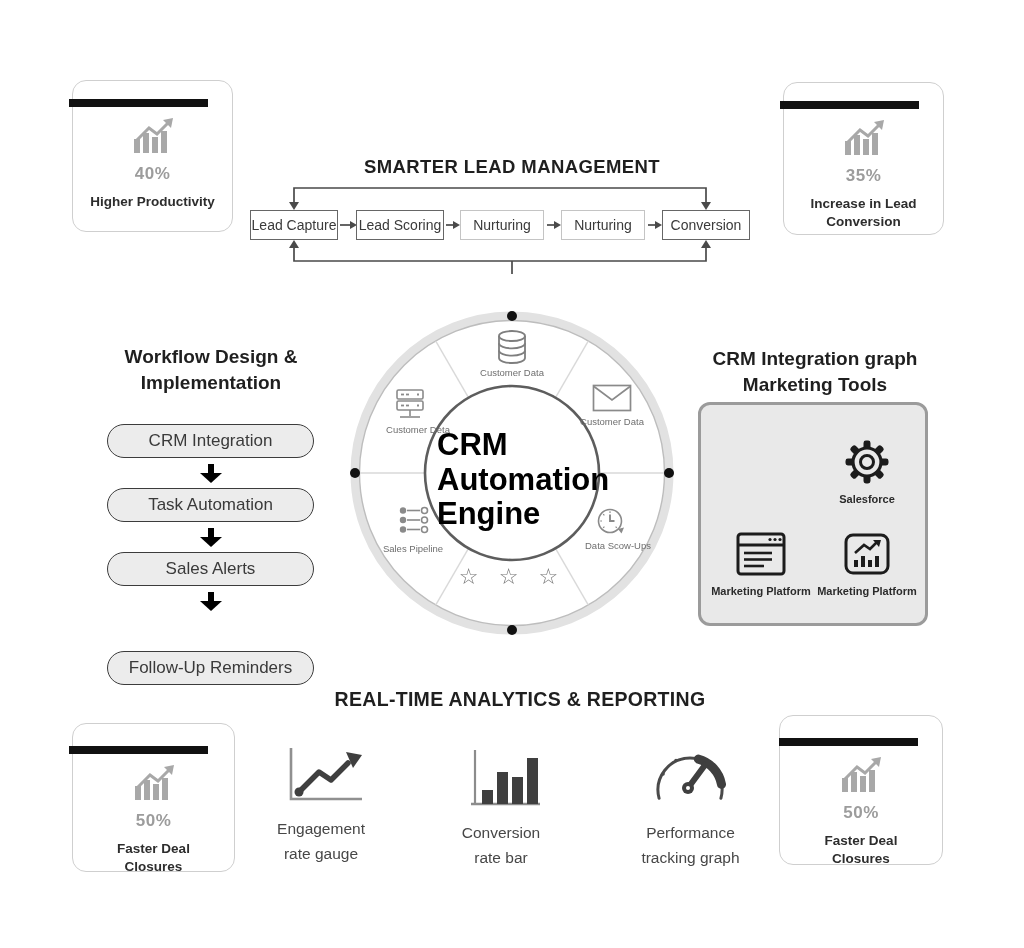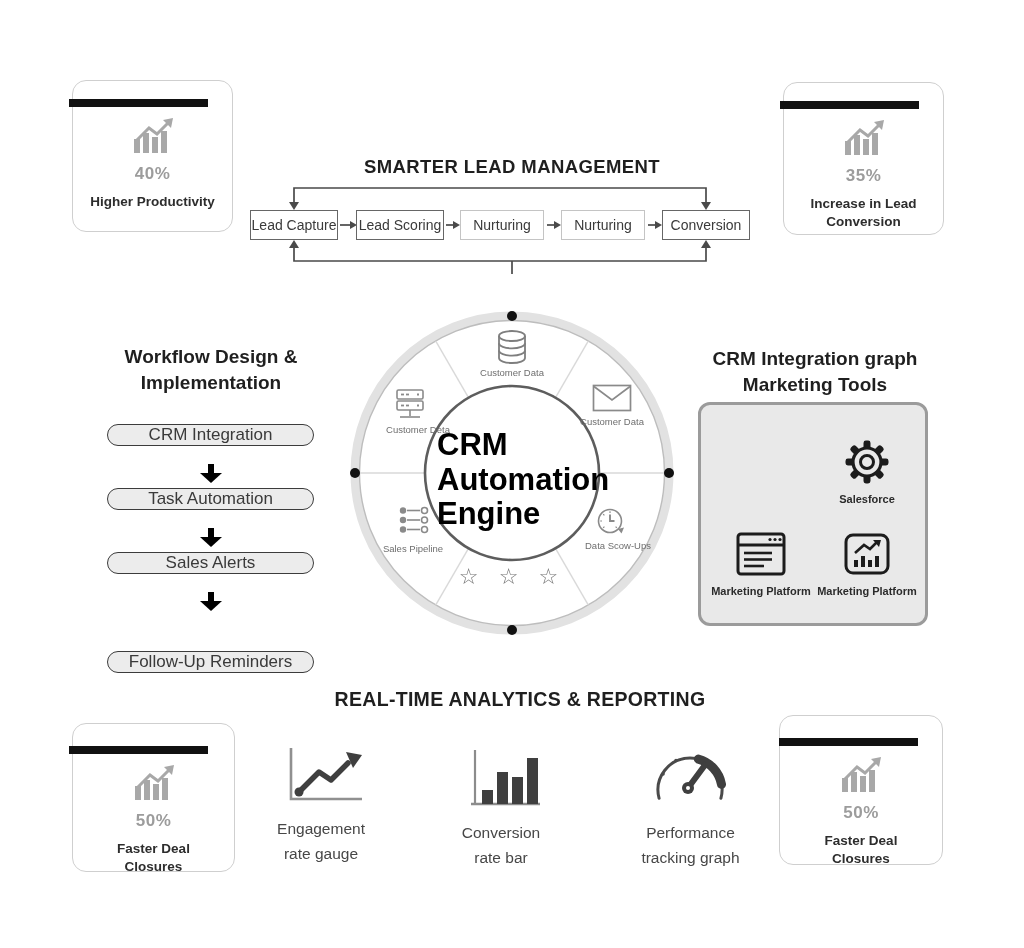--- a/index.html
+++ b/index.html
@@ -17,21 +17,21 @@
   .sec-title{position:absolute;text-align:center;font-weight:800;color:#1f1f1f;}
 
   
   .flow{position:absolute;left:250px;top:185px;width:525px;height:100px;}
   .flow svg{position:absolute;left:0;top:0;}
   .flow-box{position:absolute;top:25px;height:30px;box-sizing:border-box;border:1.6px solid #666;
             background:#fff;font-size:14px;color:#3a3a3a;display:flex;align-items:center;justify-content:center;}
   .flow-box.light{border-color:#c4c4c4;}
 
   
-  .pill{position:absolute;left:107px;width:207px;height:22px;box-sizing:border-box;border:1.6px solid #3c3c3c;
+  .pill{position:absolute;left:107px;width:207px;height:34px;box-sizing:border-box;border:1.6px solid #3c3c3c;
         border-radius:18px;background:#ececec;display:flex;align-items:center;justify-content:center;
         font-size:17px;color:#3a3a3a;}
   .warrow{position:absolute;left:200px;width:22px;height:19px;}
   .warrow .stem{position:absolute;left:8px;top:0;width:6px;height:10px;background:#000;}
   .warrow .head{position:absolute;left:0;top:9px;width:0;height:0;border-left:11px solid transparent;
                 border-right:11px solid transparent;border-top:10px solid #000;}
 
   
   .engine{position:absolute;left:345px;top:306px;width:334px;height:334px;}
   .engine svg.base{position:absolute;left:0;top:0;}

